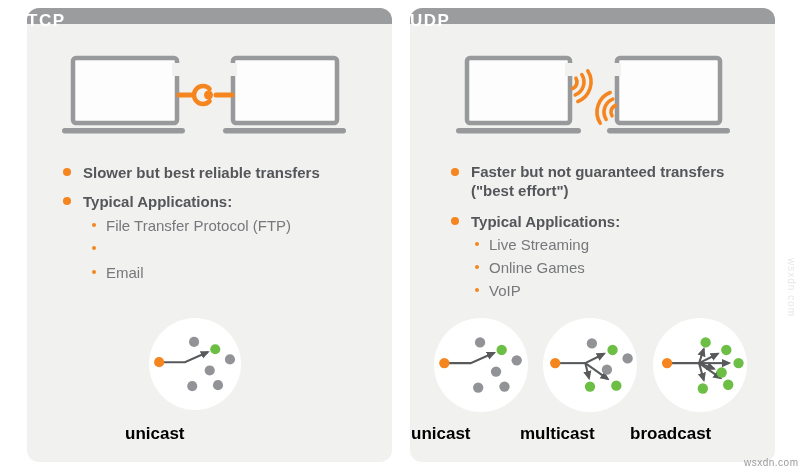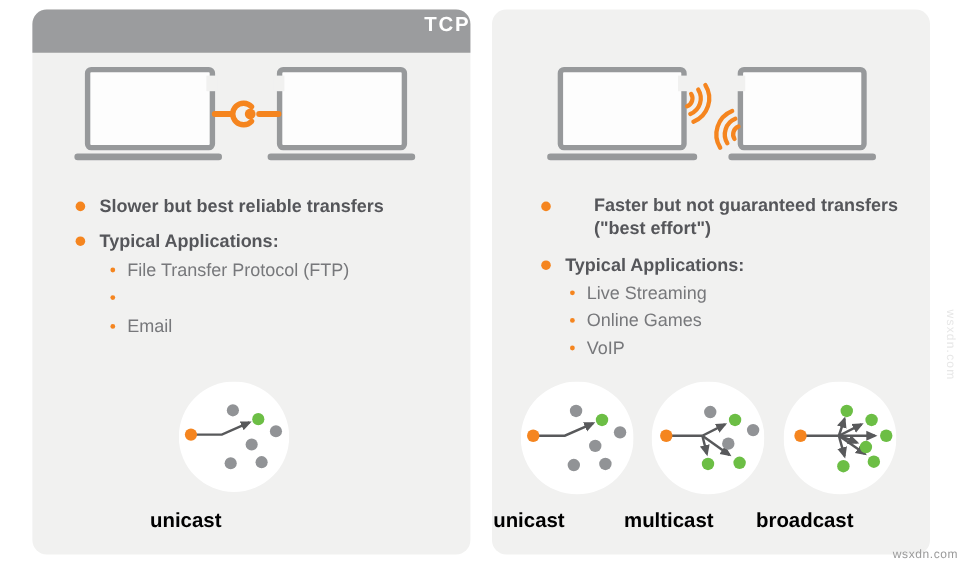--- a/index.html
+++ b/index.html
@@ -11,30 +11,30 @@
   .canvas{position:absolute;inset:0;width:800px;height:476px;}
 
   .panel{
     position:absolute;top:8px;width:365px;height:454px;
     background:#F1F1F0;border-radius:12px;
   }
   #tcp-panel{left:27px;}
   #udp-panel{left:410px;}
 
   .panel-header{
-    position:absolute;top:0;left:0;right:0;height:36px;
+    position:absolute;top:0;left:0;right:0;height:16px;
     background:#9B9C9E;border-radius:12px 12px 0 0;
     color:#ffffff;font-weight:bold;font-size:17px;
-    letter-spacing:1.5px;text-align:right;line-height:26px;
+    letter-spacing:1.5px;text-align:left;line-height:26px;
   }
 
   .illus{position:absolute;top:0;left:0;}
 
   .bullet-row{position:absolute;display:flex;align-items:center;height:18px;}
-  .bullet-row.multiline{align-items:flex-start;height:auto;gap:24px;}
+  .bullet-row.multiline{align-items:flex-start;height:auto;}
   .bdot{width:8px;height:8px;border-radius:50%;background:#F5851F;flex:none;}
   .bullet-row.multiline .bdot{margin-top:6px;}
   .btext{font-size:15px;font-weight:bold;color:#55565A;margin-left:12px;white-space:nowrap;}
   .btext.two{line-height:19px;}
   .sub-row{position:absolute;display:flex;align-items:center;height:18px;}
   .sdot{width:4px;height:4px;border-radius:50%;background:#F5851F;flex:none;}
   .stext{font-size:15px;color:#77787B;margin-left:10px;white-space:nowrap;}
 
   .cast-circle{position:absolute;}
   .cast-label{
@@ -116,20 +116,23 @@
       <circle cx="66" cy="57" r="5.5" fill="#919396"></circle>
       <circle cx="47" cy="74" r="5.5" fill="#919396"></circle>
       <circle cx="75" cy="73" r="5.5" fill="#919396"></circle>
       <circle cx="72" cy="34" r="5.5" fill="#6CBE45"></circle>
       <circle cx="11" cy="48" r="5.5" fill="#F5851F"></circle>
     </svg>
     <div class="cast-label" style="left:98px;top:416px;">unicast</div>
   </div>
 
   <div class="panel" id="udp-panel">
+    <div class="panel-header">
+      <span>UDP</span>
+    </div>
 
     <svg class="illus" width="365" height="150" viewBox="0 0 365 150">
 
       <g>
         <rect x="57" y="50" width="103" height="65" rx="3" fill="#FDFDFD" stroke="#97999B" stroke-width="4.5"></rect>
         <rect x="155" y="55" width="9" height="13" fill="#F1F1F0"></rect>
         <rect x="46" y="120" width="125" height="5.5" rx="2.75" fill="#97999B"></rect>
       </g>
 
       <g>

